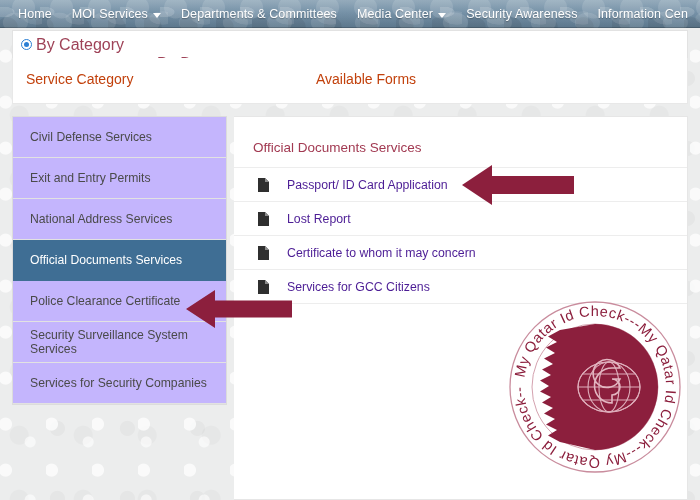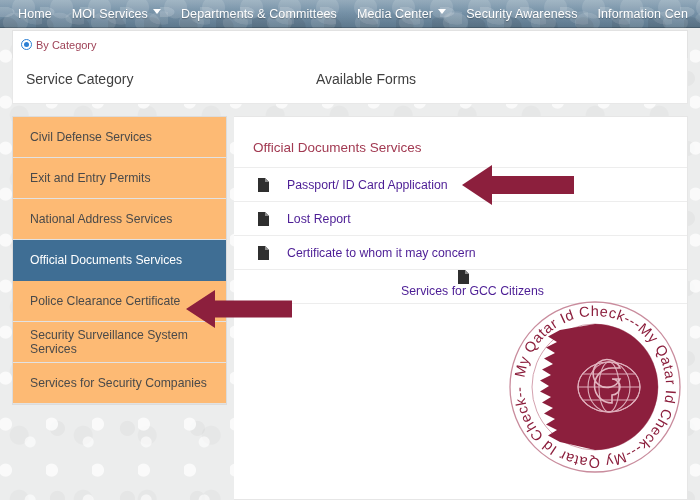--- a/index.html
+++ b/index.html
@@ -51,21 +51,21 @@
     align-items: center;
     white-space: nowrap;
   }
   .nav-item {
     color: #ffffff;
     font-size: 12.5px;
     letter-spacing: 0.1px;
     padding: 0 0 0 0;
     margin-left: 20px;
     display: inline-flex;
-    align-items: flex-start;
+    align-items: center;
     gap: 5px;
     text-shadow: 0 1px 1px rgba(0,0,0,0.25);
     cursor: pointer;
   }
   .nav-item:first-child { margin-left: 18px; }
   .caret {
     display: inline-block;
     width: 0; height: 0;
     border-left: 4.5px solid transparent;
     border-right: 4.5px solid transparent;
@@ -110,41 +110,41 @@
     border-color: #2b7fd4;
   }
   .radio.checked::after {
     content: "";
     position: absolute;
     inset: 2px;
     border-radius: 50%;
     background: #2b7fd4;
   }
   .radio-label {
-    font-size: 11px;
+    font-size: 16px;
     color: #9e4257;
   }
 
   .headers {
     position: absolute;
     top: 58px;
     left: 12px;
     width: 676px;
     height: 46px;
     background: #ffffff;
     border: 1px solid #e8e8e8;
     border-top: none;
     box-sizing: border-box;
     z-index: 3;
   }
   .hdr {
     position: absolute;
     top: 13px;
     font-size: 14px;
-    color: #404040;
+    color: #c2410c;
     font-weight: 400;
   }
   .hdr-category { left: 13px; }
   .hdr-forms { left: 303px; }
 
   
   .body-area {
     position: absolute;
     top: 116px;
     left: 12px;
@@ -163,21 +163,21 @@
   }
   .side-item {
     height: 41px;
     box-sizing: border-box;
     display: flex;
     align-items: center;
     padding-left: 17px;
     font-size: 12.2px;
     color: #4a4a4a;
     border-bottom: 1px solid #e2e2e2;
-    background: #fdba74;
+    background: #c4b5fd;
     cursor: pointer;
   }
   .side-item.active {
     background: #3f6e94;
     color: #ffffff;
     border-bottom-color: #3f6e94;
   }
 
   .content {
     position: absolute;
@@ -200,21 +200,21 @@
     margin-top: 12px;
   }
   .form-row {
     height: 33px;
     display: flex;
     align-items: center;
     padding-left: 24px;
     border-top: 1px solid #ededed;
     cursor: pointer;
   }
-  .form-row:last-child { border-bottom: 1px solid #ededed; flex-direction: column; }
+  .form-row:last-child { border-bottom: 1px solid #ededed; }
   .doc-icon {
     width: 11px;
     height: 14px;
     flex: none;
     margin-right: 18px;
     position: relative;
   }
   .form-link {
     font-size: 12.3px;
     color: #4c1d95;

